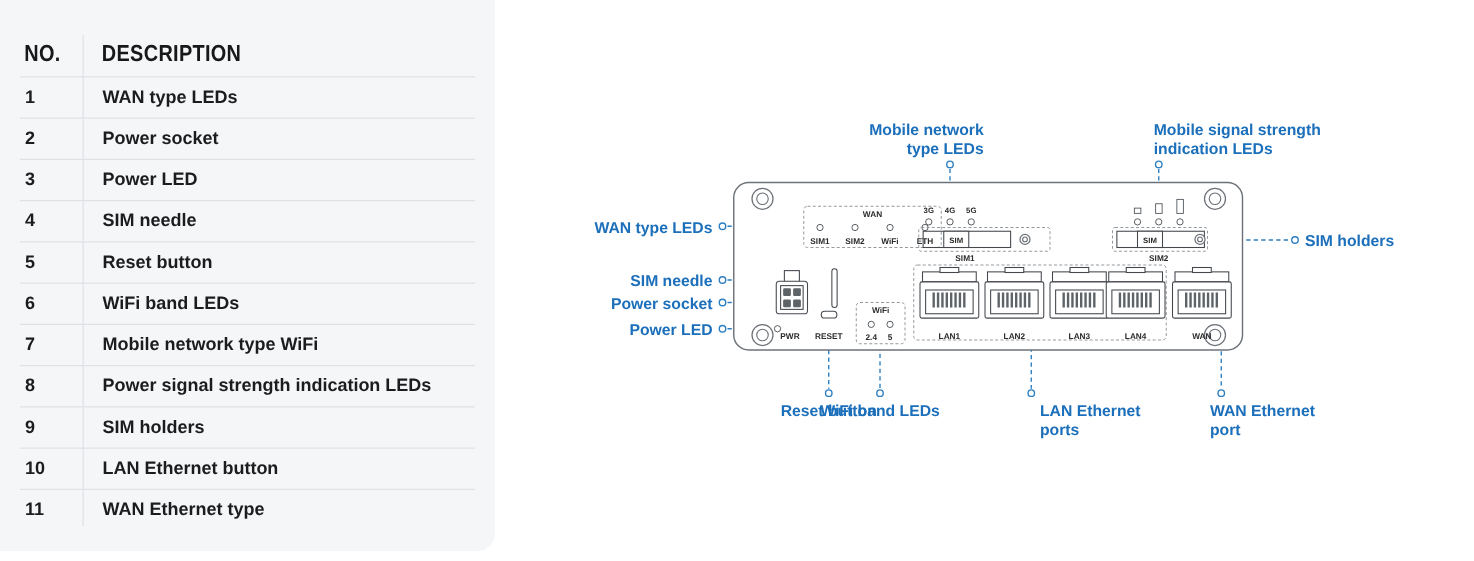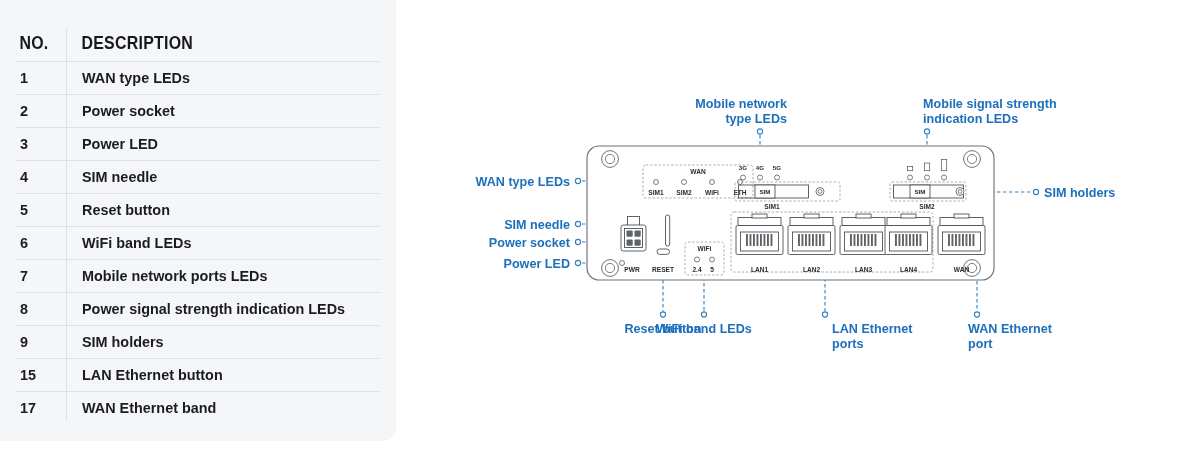--- a/index.html
+++ b/index.html
@@ -149,37 +149,37 @@
         <tr class="body-row">
           <td class="col-no">5</td>
           <td class="col-desc">Reset button</td>
         </tr>
         <tr class="body-row">
           <td class="col-no">6</td>
           <td class="col-desc">WiFi band LEDs</td>
         </tr>
         <tr class="body-row">
           <td class="col-no">7</td>
-          <td class="col-desc">Mobile network ports LEDs</td>
+          <td class="col-desc">Mobile network type WiFi</td>
         </tr>
         <tr class="body-row">
           <td class="col-no">8</td>
           <td class="col-desc">Power signal strength indication LEDs</td>
         </tr>
         <tr class="body-row">
           <td class="col-no">9</td>
           <td class="col-desc">SIM holders</td>
         </tr>
         <tr class="body-row">
-          <td class="col-no">15</td>
+          <td class="col-no">10</td>
           <td class="col-desc">LAN Ethernet button</td>
         </tr>
         <tr class="body-row">
-          <td class="col-no">17</td>
-          <td class="col-desc">WAN Ethernet band</td>
+          <td class="col-no">11</td>
+          <td class="col-desc">WAN Ethernet type</td>
         </tr>
       </tbody>
   </table>
 </div>
 
 <div id="diagram">
 <svg width="779" height="449" viewBox="0 0 779 449" xmlns="http://www.w3.org/2000/svg">
 
   <g>
 

